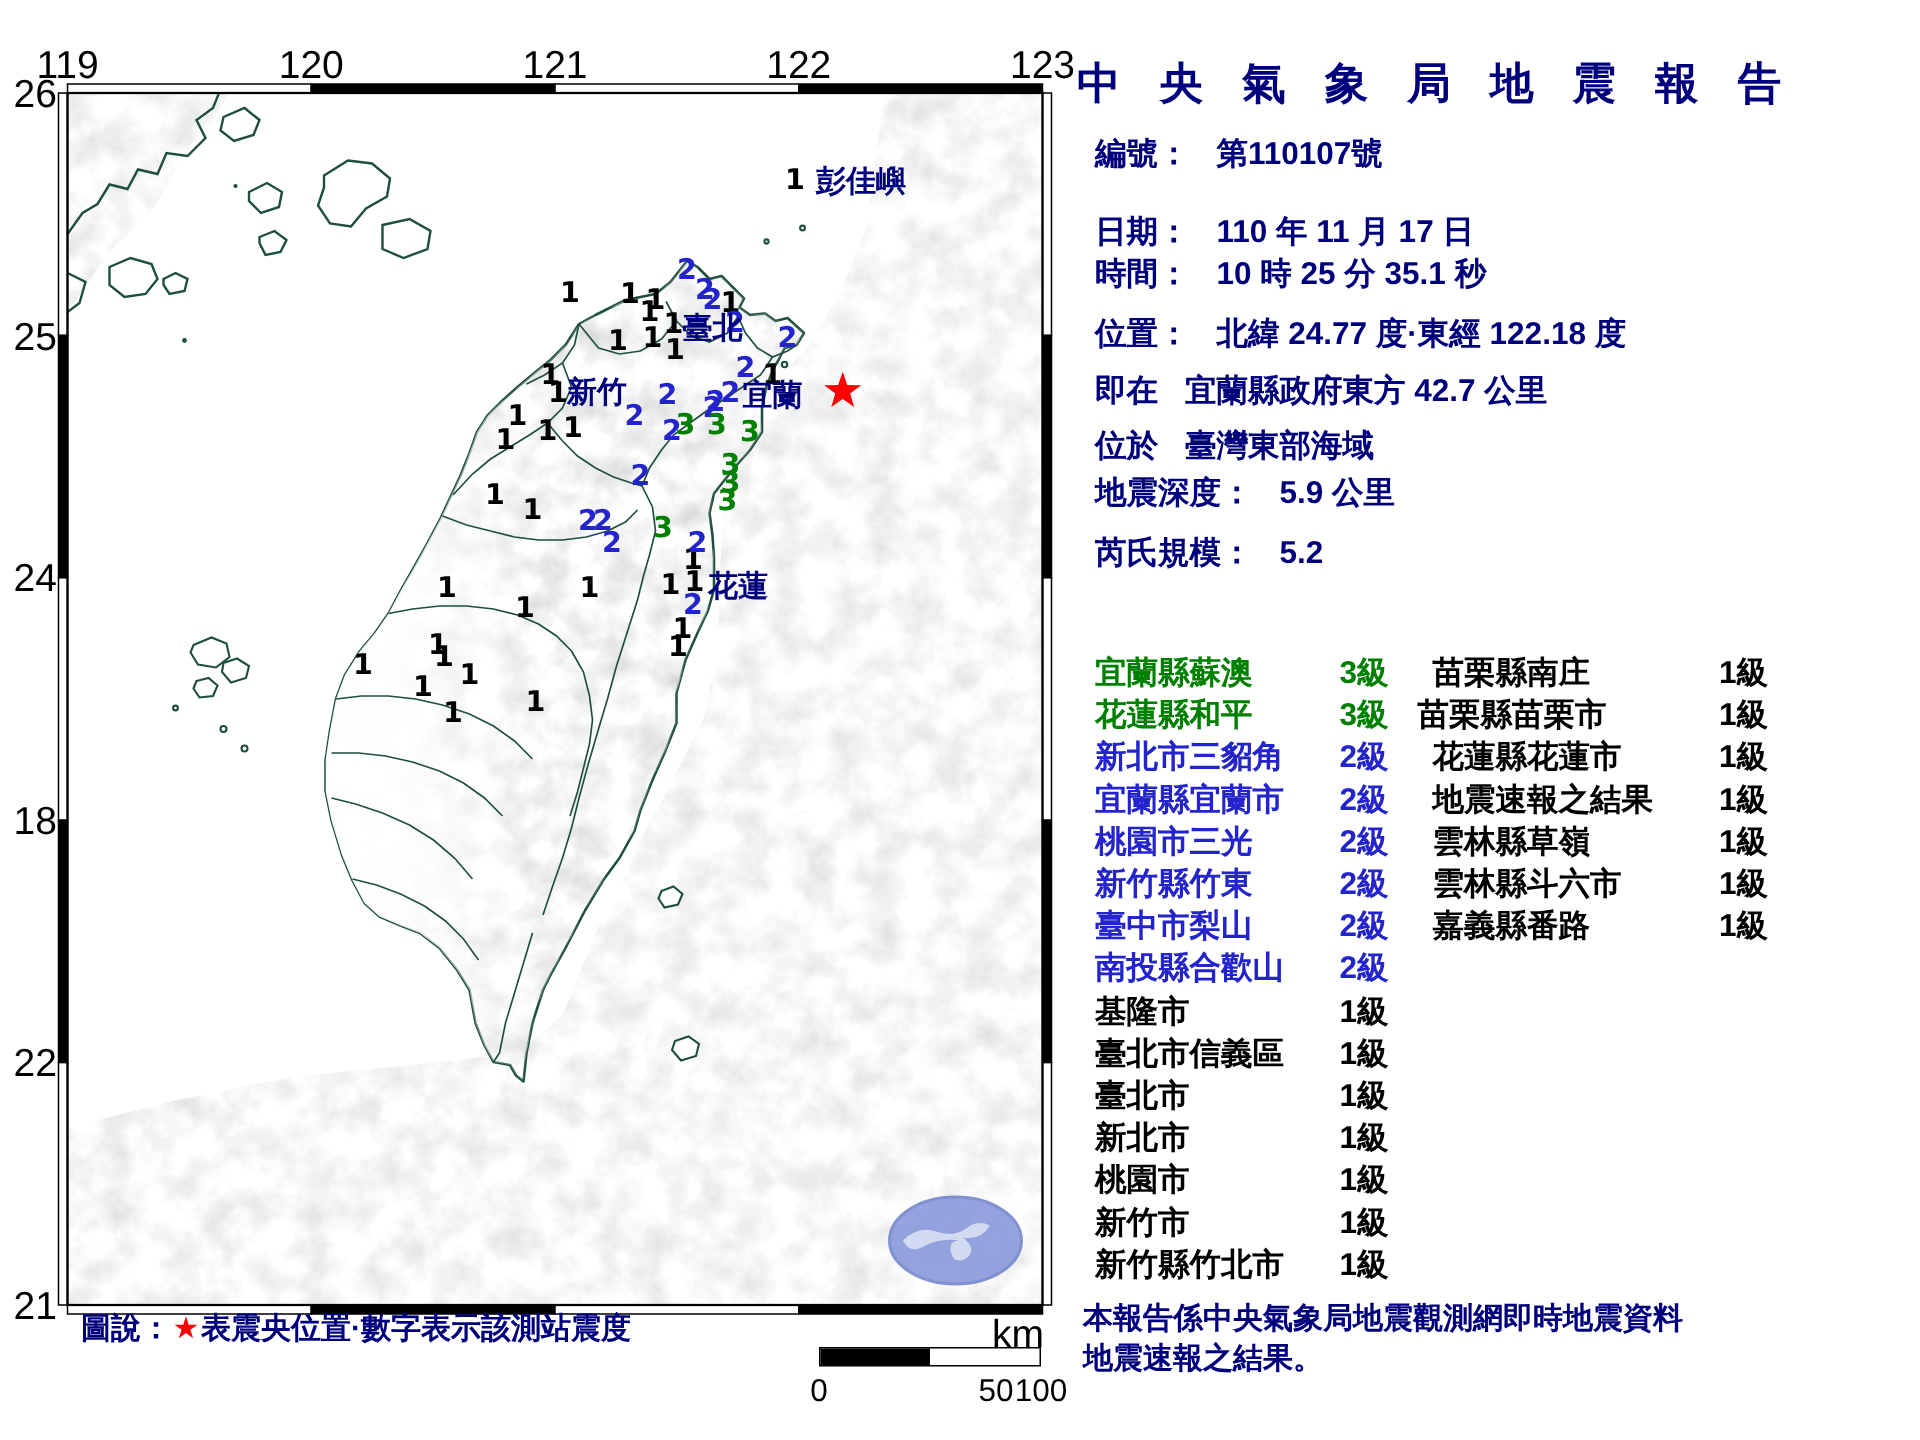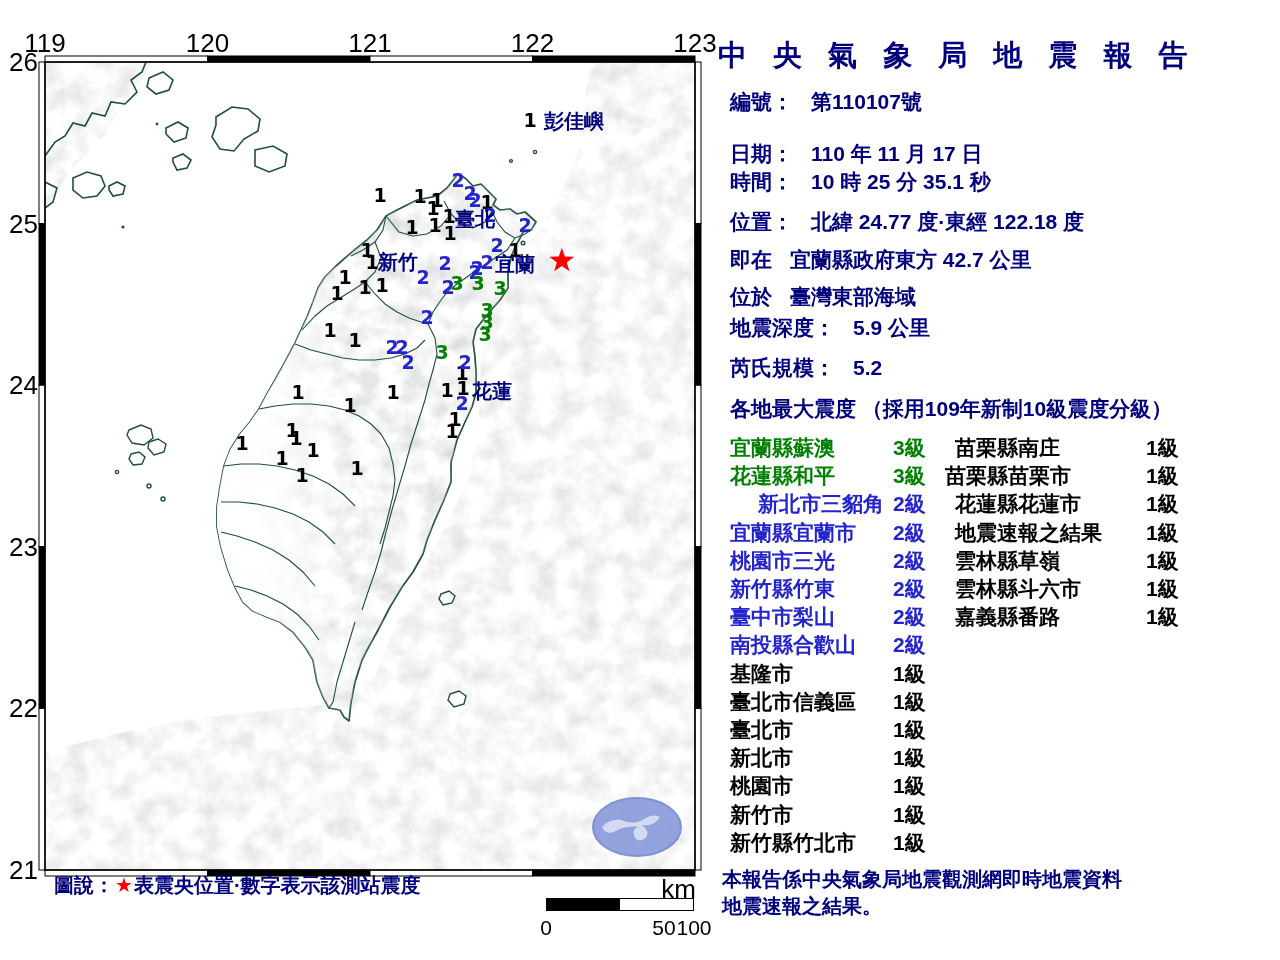--- a/index.html
+++ b/index.html
@@ -42,21 +42,21 @@
         <div class="xtick" style="left: 45px;">119</div>
         <div class="xtick" style="left: 207.5px;">120</div>
         <div class="xtick" style="left: 370px;">121</div>
         <div class="xtick" style="left: 532.5px;">122</div>
         <div class="xtick" style="left: 695px;">123</div>
       </div>
     <div id="yticks">
         <div class="ytick" style="left: 0px; top: 48px;">26</div>
         <div class="ytick" style="left: 0px; top: 209.6px;">25</div>
         <div class="ytick" style="left: 0px; top: 371.2px;">24</div>
-        <div class="ytick" style="left: 0px; top: 532.8px;">23</div>
+        <div class="ytick" style="left: 0px; top: 532.8px;">18</div>
         <div class="ytick" style="left: 0px; top: 694.4px;">22</div>
         <div class="ytick" style="left: 0px; top: 856px;">21</div>
       </div>
 
     <svg id="mapsvg" width="664" height="822" viewBox="-7 -7 664 822">
       <defs>
         <clipPath id="mapclip">
             <rect x="0" y="0" width="650" height="808"></rect>
           </clipPath>
         <clipPath id="twclip">
@@ -281,32 +281,31 @@
     <div id="fields">
         <div class="field-line" style="top: 88px;"><span class="lab">編號：</span><span>第110107號</span></div>
         <div class="field-line" style="top: 140px;"><span class="lab">日期：</span><span>110 年 11 月 17 日</span></div>
         <div class="field-line" style="top: 168px;"><span class="lab">時間：</span><span>10 時 25 分 35.1 秒</span></div>
         <div class="field-line" style="top: 208px;"><span class="lab">位置：</span><span>北緯 24.77 度·東經 122.18 度</span></div>
         <div class="field-line" style="top: 246px;"><span class="lab">即在</span><span>宜蘭縣政府東方 42.7 公里</span></div>
         <div class="field-line" style="top: 283px;"><span class="lab">位於</span><span>臺灣東部海域</span></div>
         <div class="field-line" style="top: 314px;"><span class="lab">地震深度：</span><span>5.9 公里</span></div>
         <div class="field-line" style="top: 354px;"><span class="lab">芮氏規模：</span><span>5.2</span></div>
       </div>
-    <div class="int-heading">各地最大震度 （採用109年新制10級震度分級）</div>
     <div id="col-left">
         <div class="int-row c-g" style="top: 434px; left: 0px;">
           <span class="loc" style="left: 18px;">宜蘭縣蘇澳</span>
           <span class="lvl" style="left: 181px;">3級</span>
         </div>
         <div class="int-row c-g" style="top: 462.2px; left: 0px;">
           <span class="loc" style="left: 18px;">花蓮縣和平</span>
           <span class="lvl" style="left: 181px;">3級</span>
         </div>
         <div class="int-row c-b" style="top: 490.4px; left: 0px;">
-          <span class="loc" style="left: 18px; margin-left: 28px;">新北市三貂角</span>
+          <span class="loc" style="left: 18px;">新北市三貂角</span>
           <span class="lvl" style="left: 181px;">2級</span>
         </div>
         <div class="int-row c-b" style="top: 518.6px; left: 0px;">
           <span class="loc" style="left: 18px;">宜蘭縣宜蘭市</span>
           <span class="lvl" style="left: 181px;">2級</span>
         </div>
         <div class="int-row c-b" style="top: 546.8px; left: 0px;">
           <span class="loc" style="left: 18px;">桃園市三光</span>
           <span class="lvl" style="left: 181px;">2級</span>
         </div>

